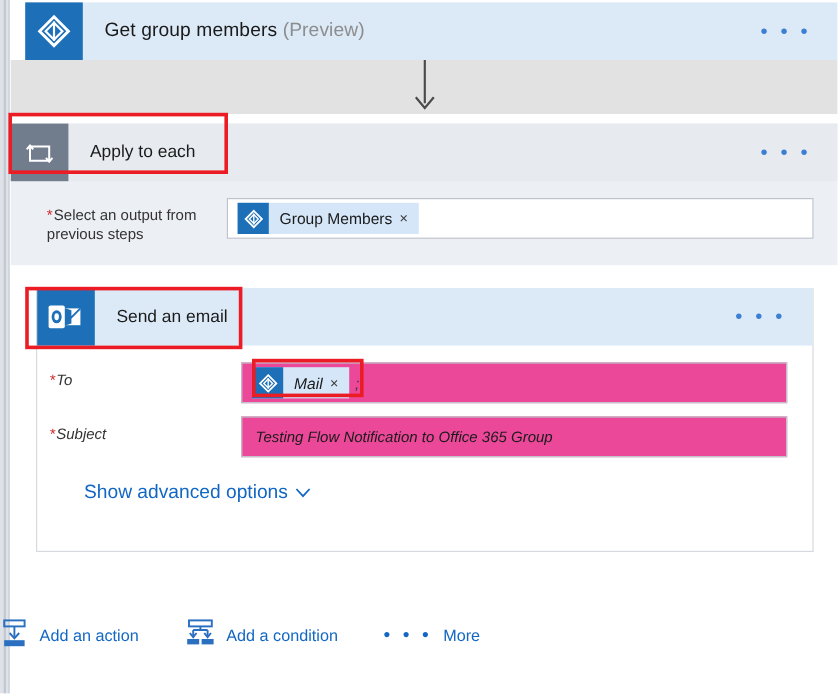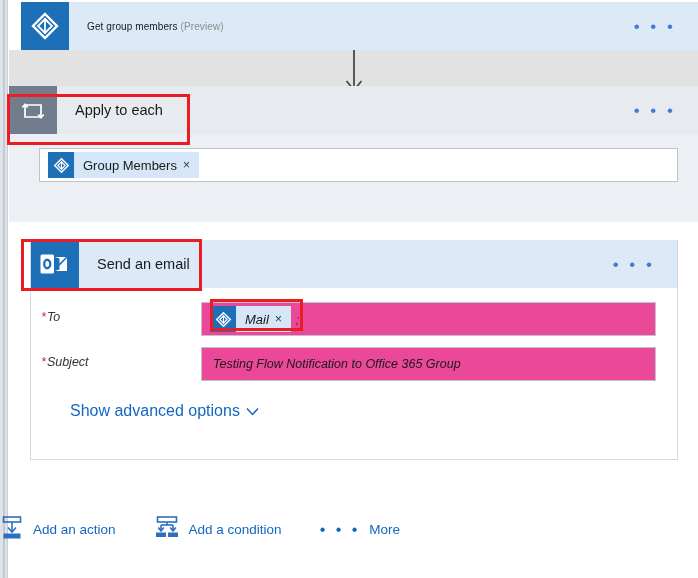--- a/index.html
+++ b/index.html
@@ -44,21 +44,21 @@
   .card-icon {
     width: 48px; height: 48px;
     flex: 0 0 48px;
     background: #1d70b8;
     display: flex;
     align-items: center;
     justify-content: center;
   }
   .card-title {
     margin-left: 18px;
-    font-size: 10px;
+    font-size: 16px;
     color: #1a1a1a;
     letter-spacing: .1px;
   }
   .card-title .preview {
     color: #8d8d8d;
   }
   .ellipsis {
     position: absolute;
     right: 22px;
     top: 50%;
@@ -81,22 +81,22 @@
   .gray-band {
     position: absolute;
     left: 9px; top: 50px;
     width: 689px; height: 45px;
     background: #e2e2e2;
   }
 
   
   .apply-card {
     position: absolute;
-    left: 9px; top: 86px;
-    width: 689px; height: 136px;
+    left: 9px; top: 103px;
+    width: 689px; height: 118px;
     background: #eceff3;
   }
   .apply-header {
     position: relative;
     height: 48px;
     display: flex;
     align-items: center;
     background: #e7ebf0;
   }
   .apply-icon {
@@ -307,20 +307,23 @@
           <polyline points="5,8 5,20 21,20 21,8 5,8" fill="none" stroke="#ffffff" stroke-width="1.7"></polyline>
           <polyline points="2.3,10.5 5,7.3 7.7,10.5" fill="none" stroke="#ffffff" stroke-width="1.7"></polyline>
           <polyline points="18.3,17.5 21,20.7 23.7,17.5" fill="none" stroke="#ffffff" stroke-width="1.7"></polyline>
         </svg>
       </div>
       <div class="apply-title">Apply to each</div>
       <div class="ellipsis">• • •</div>
     </div>
 
     <div class="apply-body">
+      <div class="field-label">
+        <span class="req">*</span><span>Select an output from previous steps</span>
+      </div>
       <div class="token-input">
         <span class="token">
           <span class="token-ic">
             <svg width="17" height="17" viewBox="0 0 30 30">
               <polygon points="15,3 27,15 15,27 3,15" fill="none" stroke="#ffffff" stroke-width="2.6"></polygon>
               <polygon points="15,8.5 21.5,15 15,21.5 8.5,15" fill="none" stroke="#ffffff" stroke-width="2"></polygon>
               <line x1="15" y1="7" x2="15" y2="23" stroke="#ffffff" stroke-width="2"></line>
             </svg>
           </span>
           <span class="token-text">Group Members</span>

